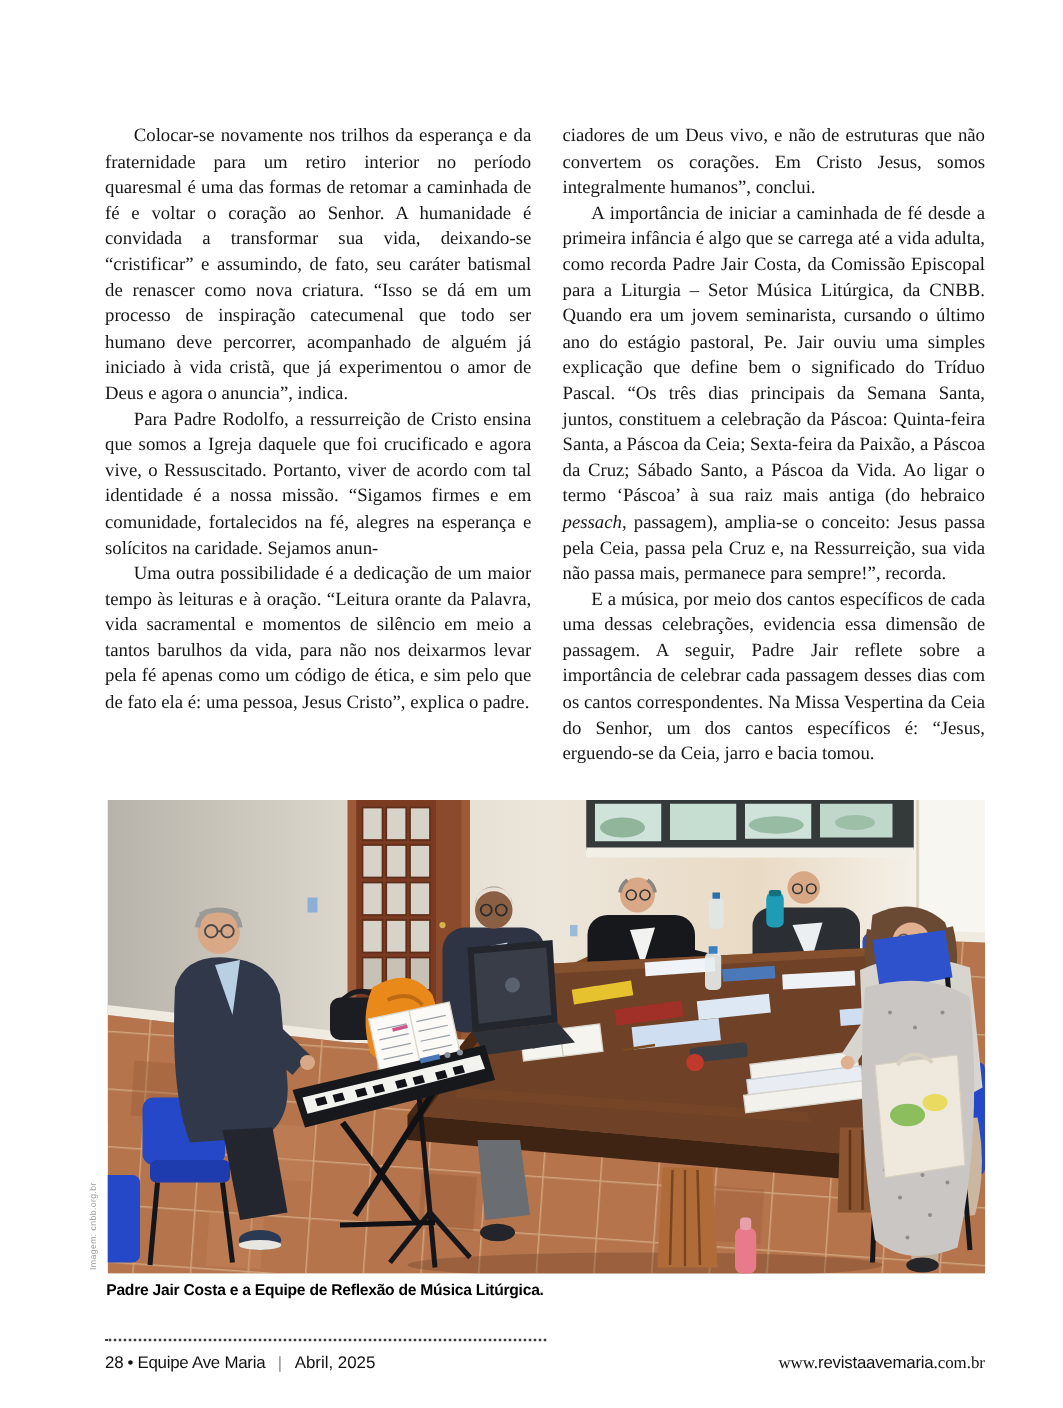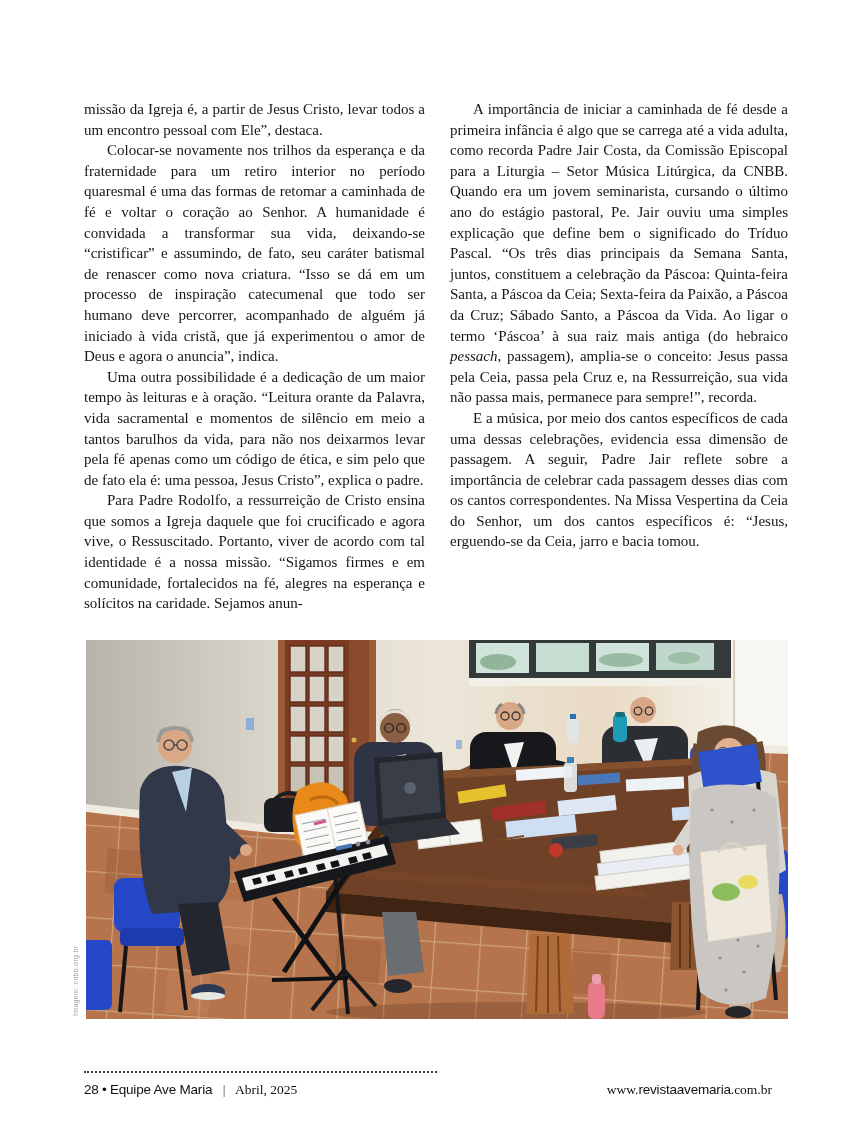--- a/index.html
+++ b/index.html
@@ -34,40 +34,40 @@
   }
   .footer-rule {
     position:absolute; left:84px; top:1071px; width:353px; height:0;
     border-top:2px dotted #3c3c3c;
   }
   .footer-left {
     position:absolute; left:84px; top:1082px; font-size:13.5px; color:#111;
     white-space:nowrap;
   }
   .footer-right {
-    position:absolute; right:78px; top:1082px; font-size:13.5px; color:#111;
+    position:absolute; right:62px; top:1082px; font-size:13.5px; color:#111;
     white-space:nowrap;
   }
   .fb { font-family:"Liberation Sans", sans-serif; font-weight:normal; letter-spacing:-0.2px; }
   .fsep { font-weight:normal; color:#444; padding:0 7px; }
-  .fdate { font-family:Liberation Serif, serif; }
+  .fdate { font-family:Liberation Sans, sans-serif; }
   .fserif { font-family:"Liberation Serif", serif; }
 </style>
 </head>
 <body>
 
 <div class="page">
 
   <div class="col" id="col-left">
-      <p class="noindent"><span>missão da Igreja é, a partir de Jesus Cristo, levar todos a um encontro pessoal com Ele”, destaca.</span></p>
       <p><span>Colocar-se novamente nos trilhos da esperança e da fraternidade para um retiro interior no período quaresmal é uma das formas de retomar a caminhada de fé e voltar o coração ao Senhor. A humanidade é convidada a transformar sua vida, deixando-se “cristificar” e assumindo, de fato, seu caráter batismal de renascer como nova criatura. “Isso se dá em um processo de inspiração catecumenal que todo ser humano deve percorrer, acompanhado de alguém já iniciado à vida cristã, que já experimentou o amor de Deus e agora o anuncia”, indica.</span></p>
+      <p><span>Para Padre Rodolfo, a ressurreição de Cristo ensina que somos a Igreja daquele que foi crucificado e agora vive, o Ressuscitado. Portanto, viver de acordo com tal identidade é a nossa missão. “Sigamos firmes e em comunidade, fortalecidos na fé, alegres na esperança e solícitos na caridade. Sejamos anun-</span></p>
       <p><span>Uma outra possibilidade é a dedicação de um maior tempo às leituras e à oração. “Leitura orante da Palavra, vida sacramental e momentos de silêncio em meio a tantos barulhos da vida, para não nos deixarmos levar pela fé apenas como um código de ética, e sim pelo que de fato ela é: uma pessoa, Jesus Cristo”, explica o padre.</span></p>
-      <p><span>Para Padre Rodolfo, a ressurreição de Cristo ensina que somos a Igreja daquele que foi crucificado e agora vive, o Ressuscitado. Portanto, viver de acordo com tal identidade é a nossa missão. “Sigamos firmes e em comunidade, fortalecidos na fé, alegres na esperança e solícitos na caridade. Sejamos anun-</span></p>
     </div>
   <div class="col" id="col-right">
+      <p class="noindent"><span>ciadores de um Deus vivo, e não de estruturas que não convertem os corações. Em Cristo Jesus, somos integralmente humanos”, conclui.</span></p>
       <p><span>A importância de iniciar a caminhada de fé desde a primeira infância é algo que se carrega até a vida adulta, como recorda Padre Jair Costa, da Comissão Episcopal para a Liturgia – Setor Música Litúrgica, da CNBB. Quando era um jovem seminarista, cursando o último ano do estágio pastoral, Pe. Jair ouviu uma simples explicação que define bem o significado do Tríduo Pascal. “Os três dias principais da Semana Santa, juntos, constituem a celebração da Páscoa: Quinta-feira Santa, a Páscoa da Ceia; Sexta-feira da Paixão, a Páscoa da Cruz; Sábado Santo, a Páscoa da Vida. Ao ligar o termo ‘Páscoa’ à sua raiz mais antiga (do hebraico </span><span style="font-style: italic;">pessach</span><span>, passagem), amplia-se o conceito: Jesus passa pela Ceia, passa pela Cruz e, na Ressurreição, sua vida não passa mais, permanece para sempre!”, recorda.</span></p>
       <p><span>E a música, por meio dos cantos específicos de cada uma dessas celebrações, evidencia essa dimensão de passagem. A seguir, Padre Jair reflete sobre a importância de celebrar cada passagem desses dias com os cantos correspondentes. Na Missa Vespertina da Ceia do Senhor, um dos cantos específicos é: “Jesus, erguendo-se da Ceia, jarro e bacia tomou.</span></p>
     </div>
 
   <figure class="photo">
     <svg viewBox="0 0 702 379" width="702" height="379">
       <defs>
         <linearGradient id="wallGrad" x1="0" y1="0" x2="1" y2="0">
           <stop offset="0" stop-color="#b7b3aa"></stop>
           <stop offset=".28" stop-color="#ddd8cd"></stop>
@@ -379,20 +379,21 @@
         <rect x="502" y="342" width="17" height="37" rx="6" fill="#e87a8a"></rect>
         <rect x="506" y="334" width="9" height="10" rx="3" fill="#e8a0ab"></rect>
       </g>
 
       <rect x="-8" y="300" width="34" height="70" rx="6" fill="#2448c8"></rect>
     </svg>
   </figure>
 
   <span class="credit">Imagem: cnbb.org.br</span>
 
+  <div class="caption">Padre Jair Costa e a Equipe de Reflexão de Música Litúrgica.</div>
 
   <div class="footer-rule"></div>
 
   <div class="footer-left">
     <span class="fb">28</span>
     <span class="fb">•</span>
     <span class="fb">Equipe Ave Maria</span>
     <span class="fsep">|</span>
     <span class="fdate">Abril, 2025</span>
   </div>

